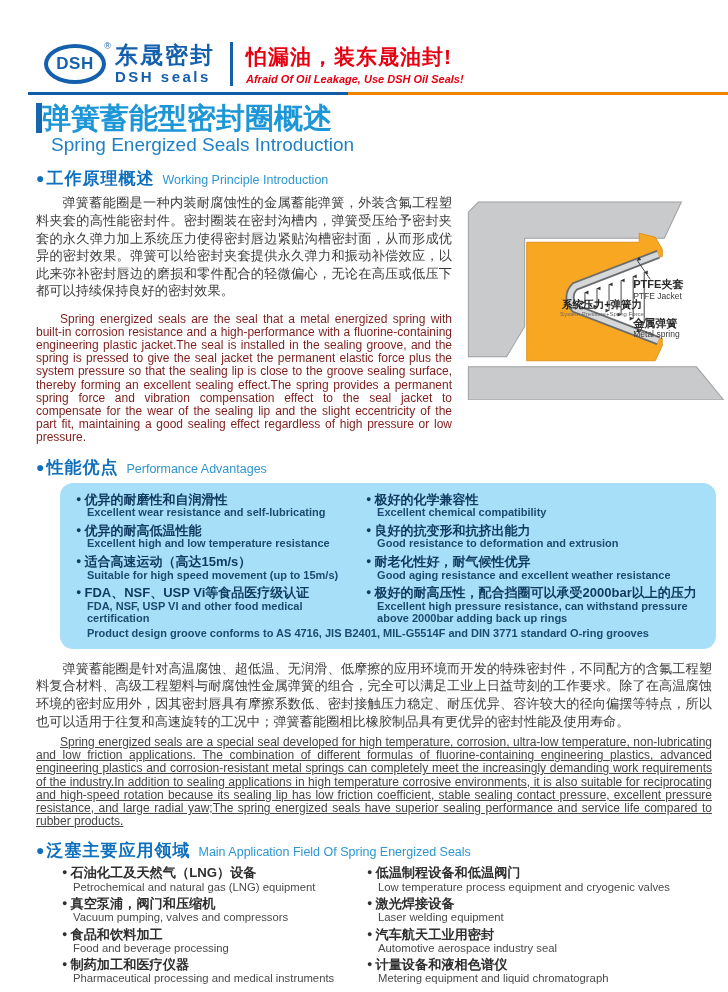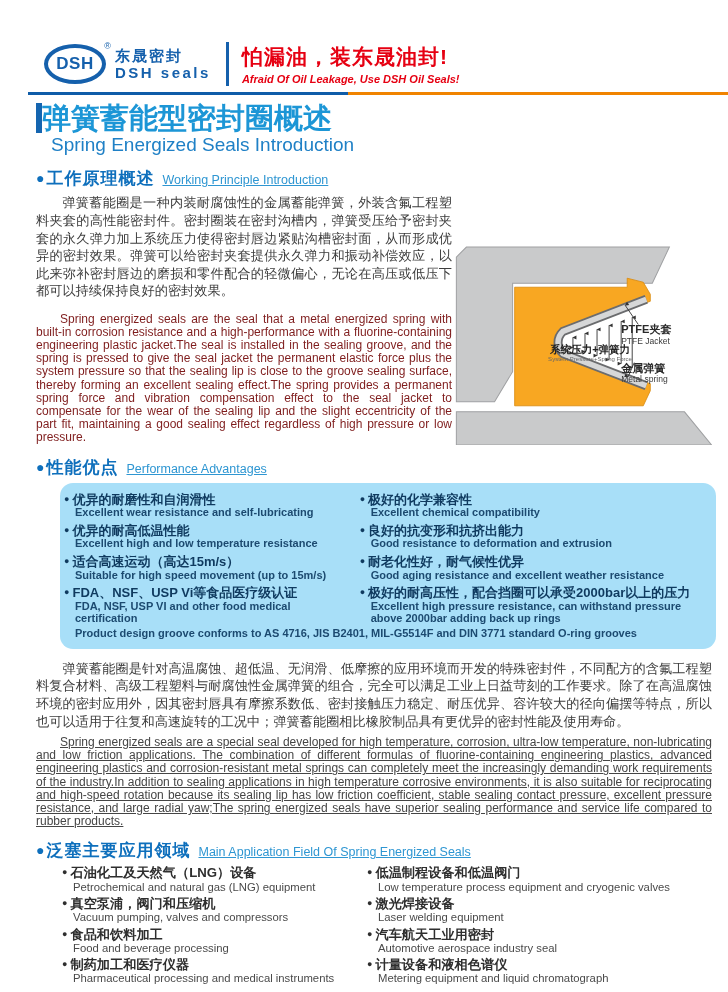--- a/index.html
+++ b/index.html
@@ -13,47 +13,47 @@
   html,body{background:#888;}
   .page{width:728px;height:992px;margin:0 auto;background:#fff;overflow:hidden;
     font-family:"Liberation Sans","DejaVu Sans",sans-serif;position:relative;}
   
   .header{display:flex;align-items:center;padding:40px 30px 0 44px;height:88px;}
   .logo-oval{position:relative;width:62px;height:40px;border:4px solid var(--logoBlue);
     border-radius:50%;display:flex;align-items:center;justify-content:center;flex:none;}
   .logo-oval .dsh{color:var(--logoBlue);font-weight:bold;font-size:17px;letter-spacing:.5px;}
   .logo-reg{position:absolute;top:-7px;right:-9px;font-size:9px;color:var(--logoBlue);}
   .logo-text{margin-left:9px;line-height:1;}
-  .logo-cn{font-size:15px;font-weight:bold;color:var(--logoBlue);letter-spacing:2px;}
+  .logo-cn{font-size:23px;font-weight:bold;color:var(--logoBlue);letter-spacing:2px;}
   .logo-en{font-size:15px;font-weight:bold;color:var(--logoBlue);letter-spacing:2.5px;margin-top:2px;}
   .vbar{width:3px;height:44px;background:var(--logoBlue);margin:0 13px 0 15px;flex:none;}
   .tag-cn{font-size:21px;font-weight:bold;color:var(--red);letter-spacing:1px;}
   .tag-en{font-size:11px;font-style:italic;font-weight:bold;color:var(--red);margin-top:2px;}
   
   .rule{display:flex;height:3px;margin:4px 0 0 28px;}
   .rule-blue{width:320px;background:var(--ruleBlue);}
   .rule-orange{flex:1;background:var(--orange);}
   
   .title-wrap{margin:8px 0 0 36px;}
   .title-cn{display:inline-block;border-left:6px solid var(--titleBar);padding-left:0;
     font-size:29px;font-weight:bold;color:var(--titleCn);line-height:1.05;}
   .title-en{margin-left:15px;font-size:19px;color:var(--titleEn);margin-top:1px;}
   
   .sec-head{margin:11px 30px 0 36px;white-space:nowrap;}
   .sec-head .blt{color:var(--headCn);font-size:14px;vertical-align:1px;margin-right:2px;}
   .sec-head .cn{font-size:17px;font-weight:bold;color:var(--headCn);letter-spacing:1px;}
-  .sec-head .en{font-size:12.5px;color:var(--headEn);margin-left:8px;text-decoration:underline;}
-  
-  .wp-row{display:flex;margin:4px 26px 0 36px;gap:0;align-items:flex-end;}
+  .sec-head .en{font-size:12.5px;color:var(--headEn);margin-left:8px;}
+  
+  .wp-row{display:flex;margin:4px 26px 0 36px;gap:12px;}
   .wp-text{width:416px;flex:none;}
   .para-cn{font-size:13.2px;line-height:1.33;color:var(--body);text-align:justify;text-indent:2em;}
   .para-en{margin-top:13px;font-size:12px;line-height:1.1;color:#7f1d1d;text-align:justify;text-indent:2em;}
   .diagram{flex:1;display:flex;justify-content:flex-end;}
   
-  .perf-box{margin:4px 12px 0 60px;background:var(--boxBg);border-radius:13px;padding:9px 18px 9px 4px;}
+  .perf-box{margin:4px 12px 0 60px;background:var(--boxBg);border-radius:13px;padding:9px 18px 9px 16px;}
   .perf-grid{display:grid;grid-template-columns:46% 54%;row-gap:4px;column-gap:4px;}
   .pi{line-height:1.2;}
   .pi .cnl{font-size:13px;font-weight:bold;color:var(--boxText);}
   .pi .enl{font-size:11px;line-height:1.06;color:#1c4a70;margin-left:11px;font-weight:bold;}
   .pi .blt{color:var(--boxText);font-size:9px;vertical-align:2px;margin-right:3px;}
   .pi-full{grid-column:1 / 3;}
   
   .close-cn{margin:11px 16px 0 36px;font-size:13.2px;line-height:1.33;color:var(--body);
     text-align:justify;text-indent:2em;}
   .close-en{margin:6px 16px 0 36px;font-size:12px;line-height:1.1;color:#454545;

